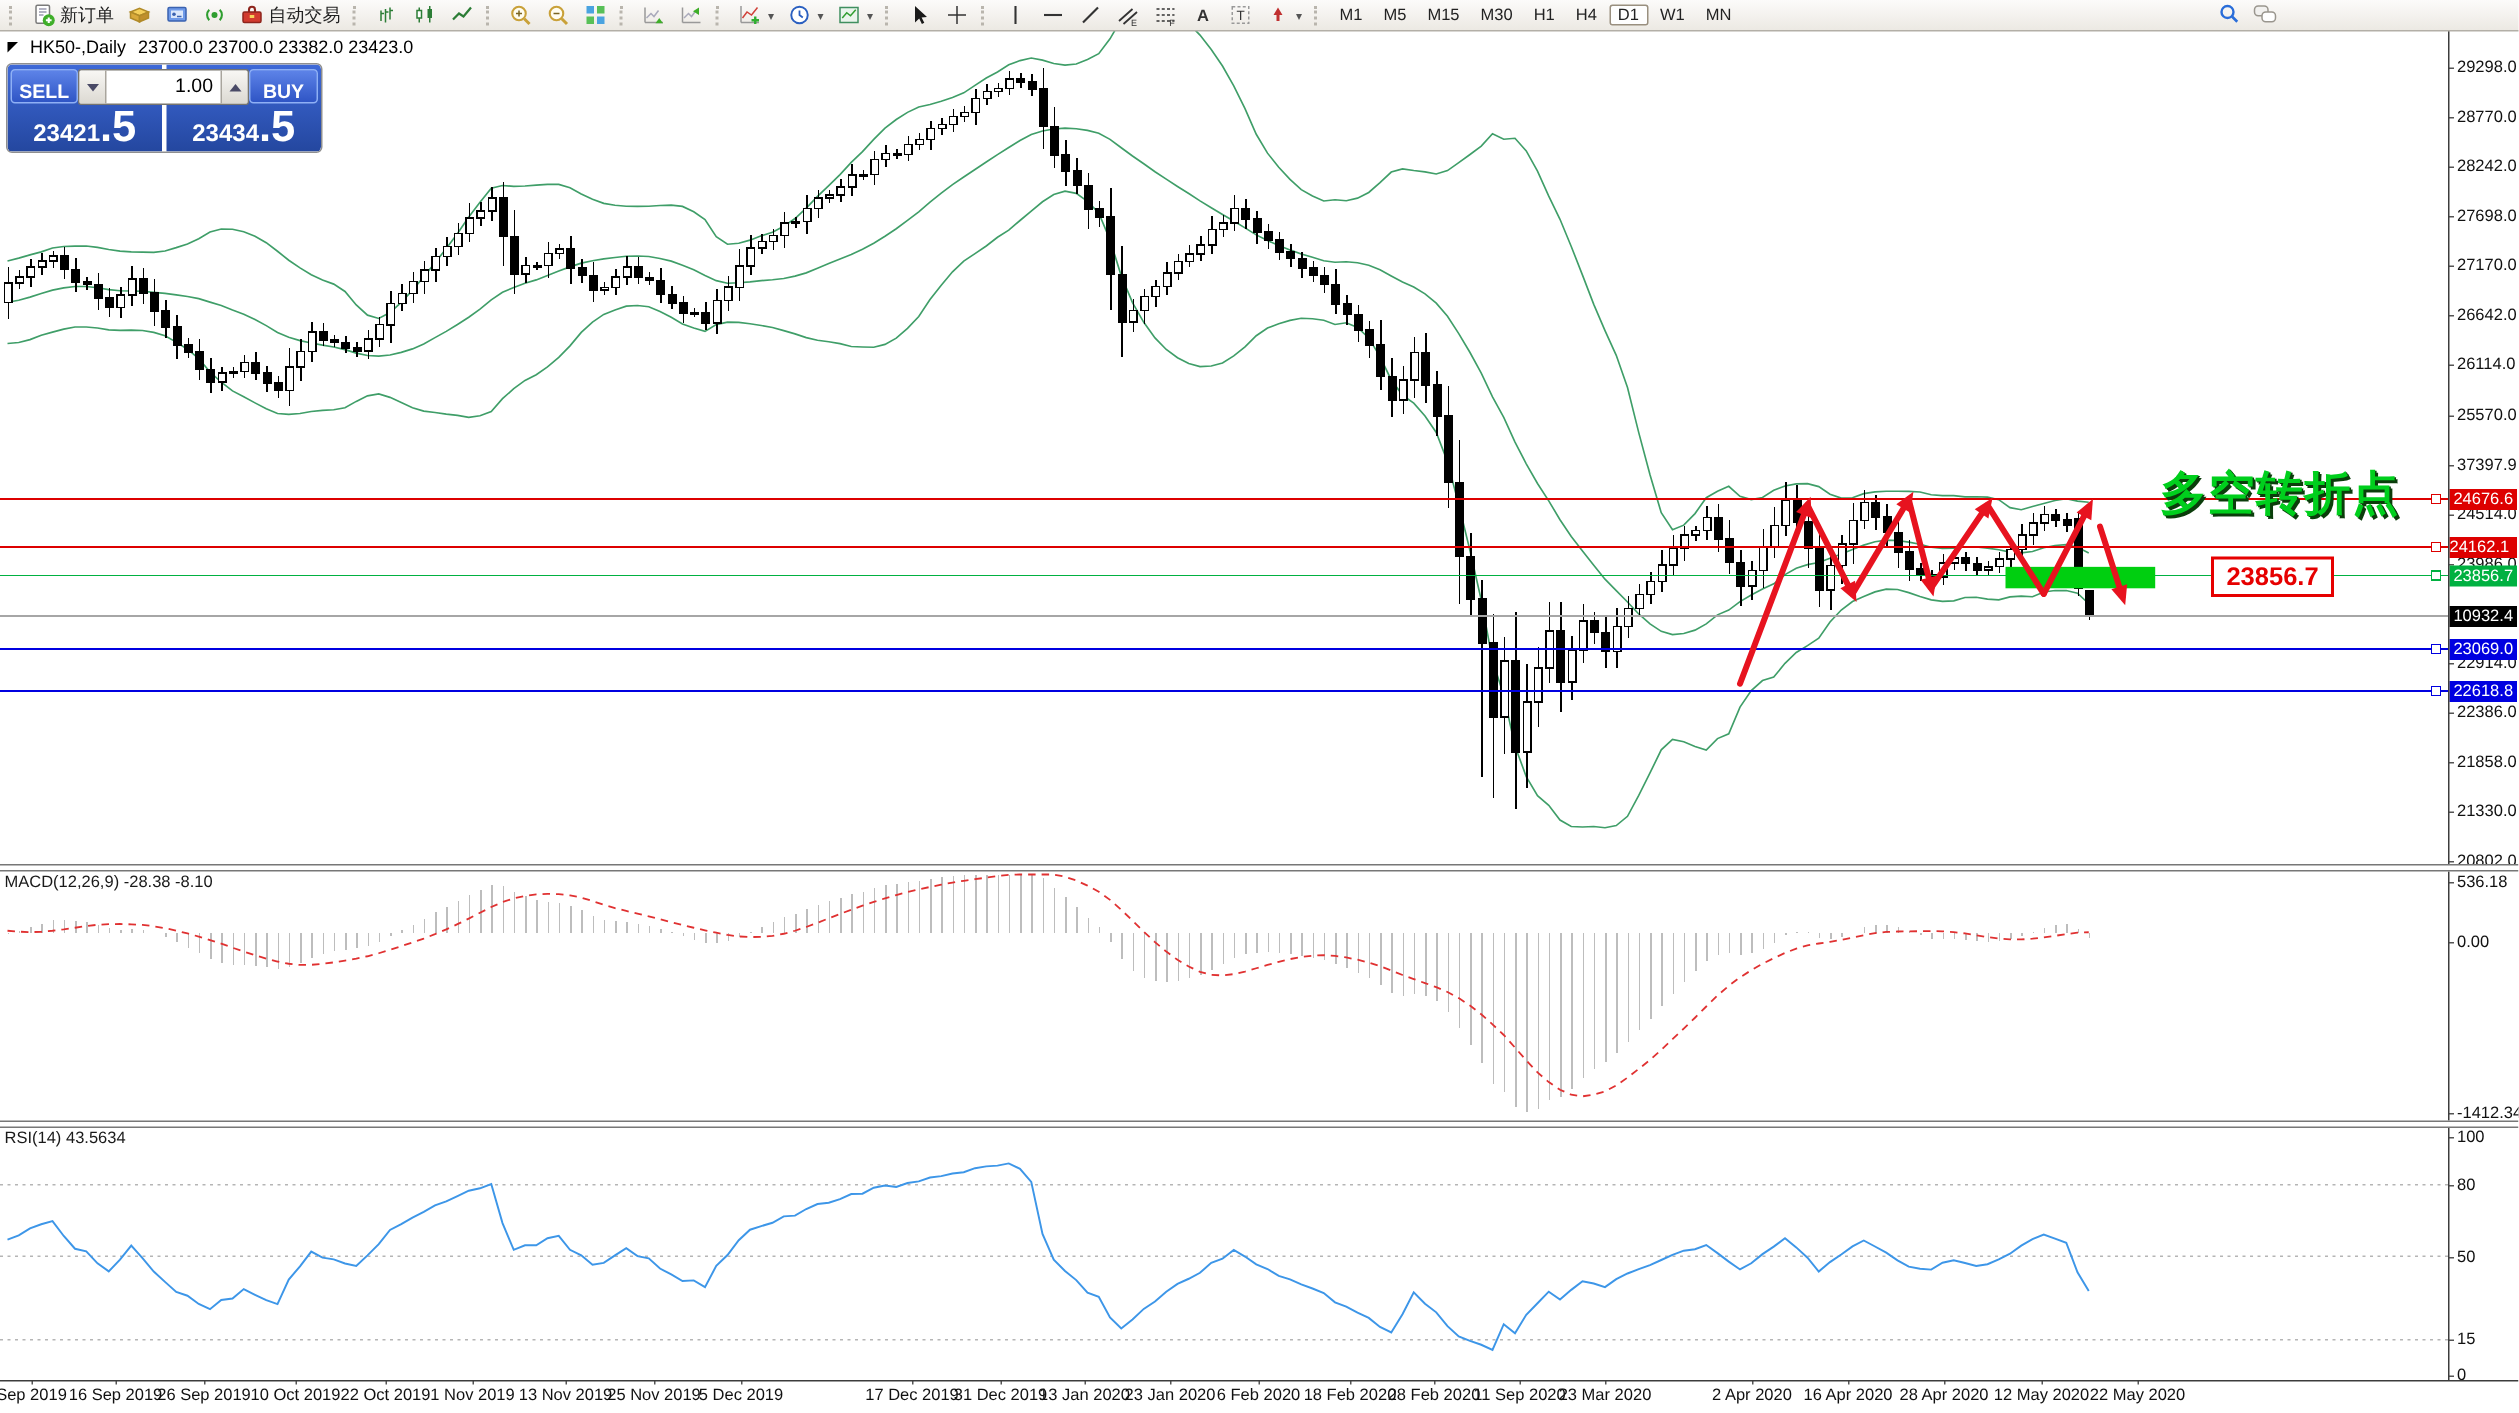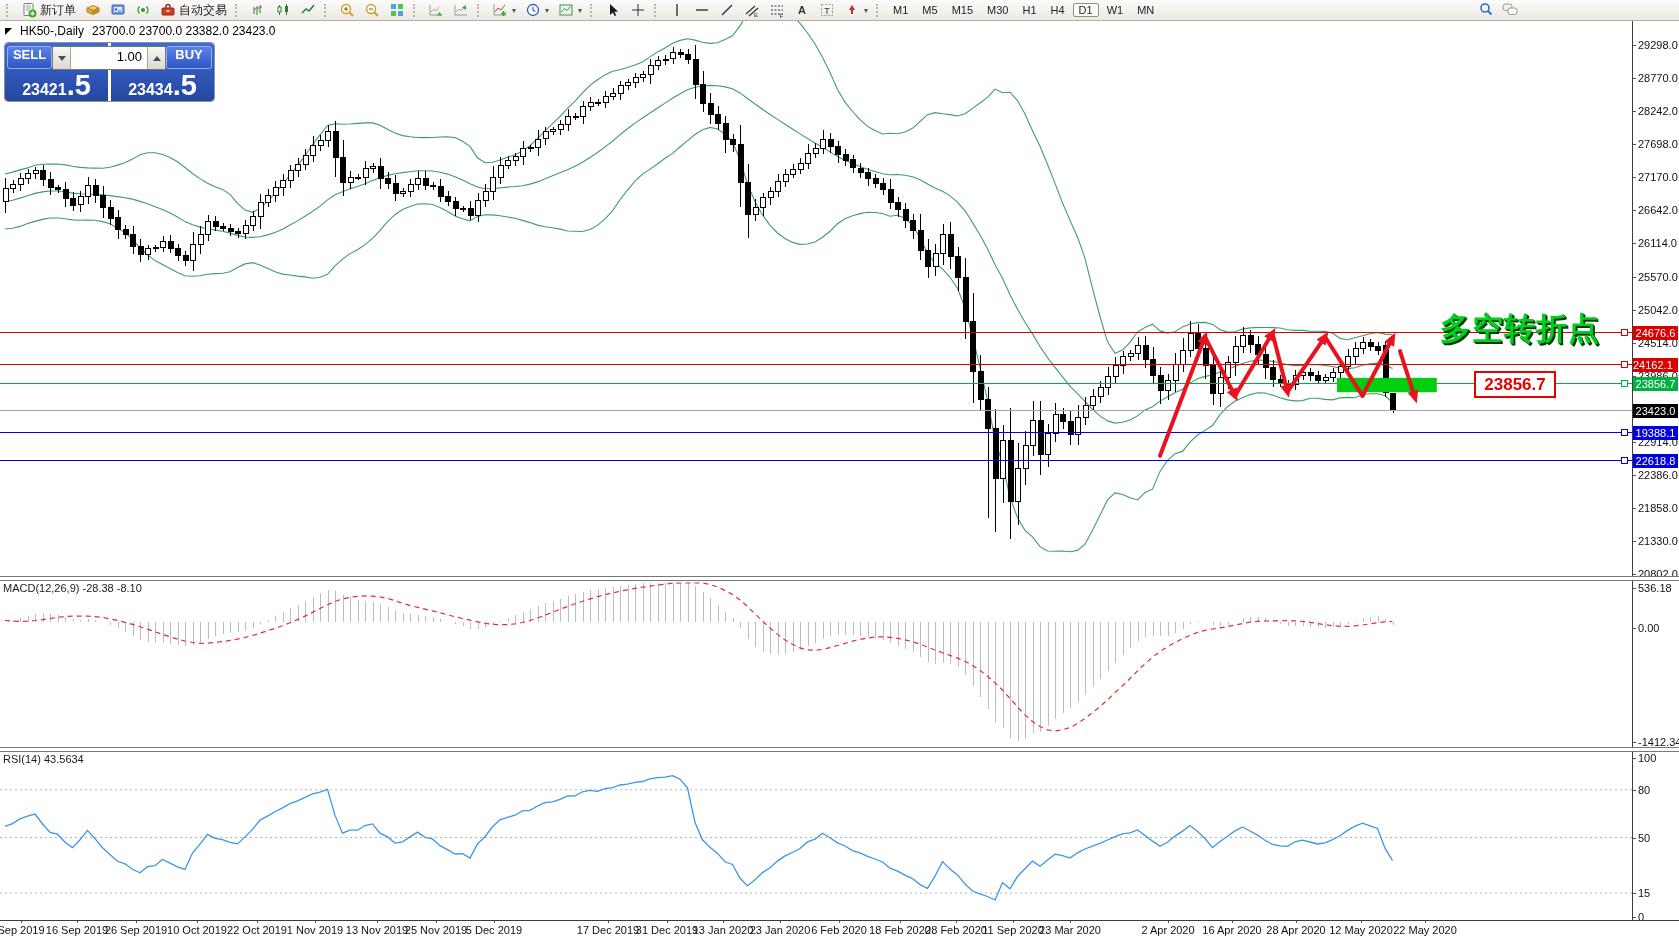--- a/index.html
+++ b/index.html
@@ -18,21 +18,21 @@
   
   #chart-header{position:absolute;left:5px;top:24px;z-index:11;font-size:12px;color:#000;display:flex;align-items:center;gap:8px}
   #chart-corner{width:0;height:0;border-top:7px solid #000;border-right:7px solid transparent}
   #trade-panel{position:absolute;left:4px;top:42px;width:209px;height:58px;z-index:11;
     border:1px solid #8f8f8f;border-radius:4px;background:#fff;overflow:hidden}
   .half{position:absolute;top:0;bottom:0;width:103px;background:linear-gradient(180deg,#3e69d8 0%,#24479f 100%)}
   .half.sell{left:0;border-radius:3px 0 0 3px}
   .half.buy{right:0;border-radius:0 3px 3px 0}
   .obtn{position:absolute;top:3px;height:21px;border:1px solid #8fb0f5;border-radius:3px;
     background:linear-gradient(#5d83e8,#2f55c5);color:#fff;font-size:13px;font-weight:bold;
-    display:flex;align-items:flex-start;justify-content:center}
+    display:flex;align-items:flex-end;justify-content:center}
   .price-line{position:absolute;bottom:2px;width:100%;text-align:center;color:#fff;white-space:nowrap}
   .price-main{font-size:16px;font-weight:bold;vertical-align:baseline}
   .price-big{font-size:29px;font-weight:bold;vertical-align:baseline;line-height:26px}
   #vol-box{position:absolute;left:47px;top:3px;width:112px;height:22px;display:flex;z-index:3;
     border:1px solid #77756f;border-radius:2px;background:#fff;overflow:hidden}
   .spin{width:17px;background:linear-gradient(#f8f7f4,#dcd9d2);display:flex;align-items:center;justify-content:center}
   .spin.dn{border-right:1px solid #a9a59d}.spin.up{border-left:1px solid #a9a59d}
   .tri-up{width:0;height:0;border-left:4px solid transparent;border-right:4px solid transparent;border-bottom:5px solid #4a4a66}
   .tri-dn{width:0;height:0;border-left:4px solid transparent;border-right:4px solid transparent;border-top:5px solid #4a4a66}
   #vol-val{flex:1;text-align:right;font-size:13px;line-height:20px;padding-right:5px;color:#000}
@@ -899,41 +899,41 @@
     <div style="position: absolute; left: 1638px; top: 138.4px; font-size: 11px; color: rgb(17, 17, 17);">27698.0</div>
     <div style="position: absolute; left: 1632px; top: 177.3px; width: 4px; height: 1px; background: rgb(85, 85, 85);"></div>
     <div style="position: absolute; left: 1638px; top: 171.3px; font-size: 11px; color: rgb(17, 17, 17);">27170.0</div>
     <div style="position: absolute; left: 1632px; top: 210.2px; width: 4px; height: 1px; background: rgb(85, 85, 85);"></div>
     <div style="position: absolute; left: 1638px; top: 204.2px; font-size: 11px; color: rgb(17, 17, 17);">26642.0</div>
     <div style="position: absolute; left: 1632px; top: 243.1px; width: 4px; height: 1px; background: rgb(85, 85, 85);"></div>
     <div style="position: absolute; left: 1638px; top: 237.1px; font-size: 11px; color: rgb(17, 17, 17);">26114.0</div>
     <div style="position: absolute; left: 1632px; top: 277px; width: 4px; height: 1px; background: rgb(85, 85, 85);"></div>
     <div style="position: absolute; left: 1638px; top: 271px; font-size: 11px; color: rgb(17, 17, 17);">25570.0</div>
     <div style="position: absolute; left: 1632px; top: 309.8px; width: 4px; height: 1px; background: rgb(85, 85, 85);"></div>
-    <div style="position: absolute; left: 1638px; top: 303.8px; font-size: 11px; color: rgb(17, 17, 17);">25042.0</div>
+    <div style="position: absolute; left: 1638px; top: 303.8px; font-size: 11px; color: rgb(17, 17, 17);">37397.9</div>
     <div style="position: absolute; left: 1632px; top: 342.7px; width: 4px; height: 1px; background: rgb(85, 85, 85);"></div>
     <div style="position: absolute; left: 1638px; top: 336.7px; font-size: 11px; color: rgb(17, 17, 17);">24514.0</div>
     <div style="position: absolute; left: 1632px; top: 375.6px; width: 4px; height: 1px; background: rgb(85, 85, 85);"></div>
     <div style="position: absolute; left: 1638px; top: 369.6px; font-size: 11px; color: rgb(17, 17, 17);">23986.0</div>
     <div style="position: absolute; left: 1632px; top: 442.4px; width: 4px; height: 1px; background: rgb(85, 85, 85);"></div>
     <div style="position: absolute; left: 1638px; top: 436.4px; font-size: 11px; color: rgb(17, 17, 17);">22914.0</div>
     <div style="position: absolute; left: 1632px; top: 475.3px; width: 4px; height: 1px; background: rgb(85, 85, 85);"></div>
     <div style="position: absolute; left: 1638px; top: 469.3px; font-size: 11px; color: rgb(17, 17, 17);">22386.0</div>
     <div style="position: absolute; left: 1632px; top: 508.2px; width: 4px; height: 1px; background: rgb(85, 85, 85);"></div>
     <div style="position: absolute; left: 1638px; top: 502.2px; font-size: 11px; color: rgb(17, 17, 17);">21858.0</div>
     <div style="position: absolute; left: 1632px; top: 541.1px; width: 4px; height: 1px; background: rgb(85, 85, 85);"></div>
     <div style="position: absolute; left: 1638px; top: 535.1px; font-size: 11px; color: rgb(17, 17, 17);">21330.0</div>
     <div style="position: absolute; left: 1632px; top: 574px; width: 4px; height: 1px; background: rgb(85, 85, 85);"></div>
     <div style="position: absolute; left: 1638px; top: 568px; font-size: 11px; color: rgb(17, 17, 17);">20802.0</div>
     <div style="position: absolute; left: 1633px; top: 325.6px; width: 45px; height: 14px; background: rgb(221, 0, 0); color: rgb(255, 255, 255); font-size: 11px; line-height: 14px; text-align: center;">24676.6</div>
     <div style="position: absolute; left: 1633px; top: 357.7px; width: 45px; height: 14px; background: rgb(221, 0, 0); color: rgb(255, 255, 255); font-size: 11px; line-height: 14px; ">24162.1</div>
     <div style="position: absolute; left: 1633px; top: 376.7px; width: 45px; height: 14px; background: rgb(0, 177, 65); color: rgb(255, 255, 255); font-size: 11px; line-height: 14px; text-align: center;">23856.7</div>
-    <div style="position: absolute; left: 1633px; top: 425.8px; width: 45px; height: 14px; background: rgb(0, 0, 224); color: rgb(255, 255, 255); font-size: 11px; line-height: 14px; text-align: center;">19388.1</div>
+    <div style="position: absolute; left: 1633px; top: 425.8px; width: 45px; height: 14px; background: rgb(0, 0, 224); color: rgb(255, 255, 255); font-size: 11px; line-height: 14px; text-align: center;">23069.0</div>
     <div style="position: absolute; left: 1633px; top: 453.8px; width: 45px; height: 14px; background: rgb(0, 0, 224); color: rgb(255, 255, 255); font-size: 11px; line-height: 14px; text-align: center;">22618.8</div>
-    <div style="position: absolute; left: 1633px; top: 403.7px; width: 45px; height: 14px; background: rgb(0, 0, 0); color: rgb(255, 255, 255); font-size: 11px; line-height: 14px; text-align: center;">23423.0</div>
+    <div style="position: absolute; left: 1633px; top: 403.7px; width: 45px; height: 14px; background: rgb(0, 0, 0); color: rgb(255, 255, 255); font-size: 11px; line-height: 14px; text-align: center;">10932.4</div>
     <div style="position: absolute; left: 21px; top: 924px; font-size: 11px; color: rgb(17, 17, 17); transform: translateX(-50%); white-space: nowrap;">Sep 2019</div>
     <div style="position: absolute; left: 21px; top: 920px; width: 1px; height: 3px; background: rgb(85, 85, 85);"></div>
     <div style="position: absolute; left: 77px; top: 924px; font-size: 11px; color: rgb(17, 17, 17); transform: translateX(-50%); white-space: nowrap;">16 Sep 2019</div>
     <div style="position: absolute; left: 77px; top: 920px; width: 1px; height: 3px; background: rgb(85, 85, 85);"></div>
     <div style="position: absolute; left: 136px; top: 924px; font-size: 11px; color: rgb(17, 17, 17); transform: translateX(-50%); white-space: nowrap;">26 Sep 2019</div>
     <div style="position: absolute; left: 136px; top: 920px; width: 1px; height: 3px; background: rgb(85, 85, 85);"></div>
     <div style="position: absolute; left: 197px; top: 924px; font-size: 11px; color: rgb(17, 17, 17); transform: translateX(-50%); white-space: nowrap;">10 Oct 2019</div>
     <div style="position: absolute; left: 197px; top: 920px; width: 1px; height: 3px; background: rgb(85, 85, 85);"></div>
     <div style="position: absolute; left: 257px; top: 924px; font-size: 11px; color: rgb(17, 17, 17); transform: translateX(-50%); white-space: nowrap;">22 Oct 2019</div>
     <div style="position: absolute; left: 257px; top: 920px; width: 1px; height: 3px; background: rgb(85, 85, 85);"></div>

